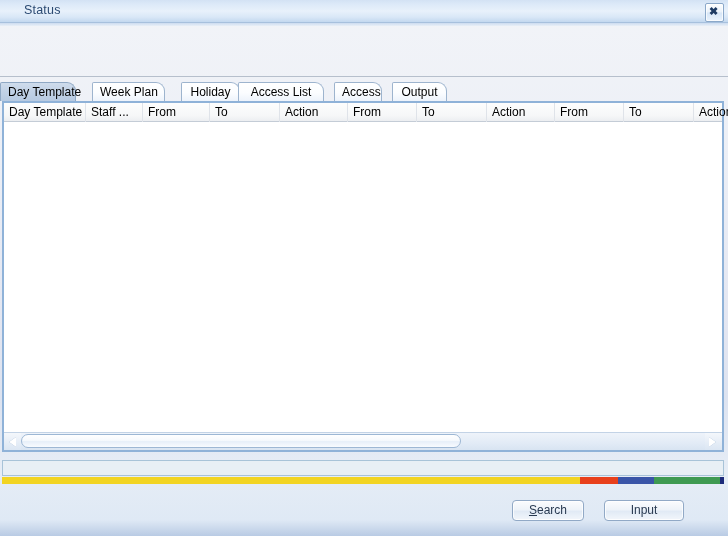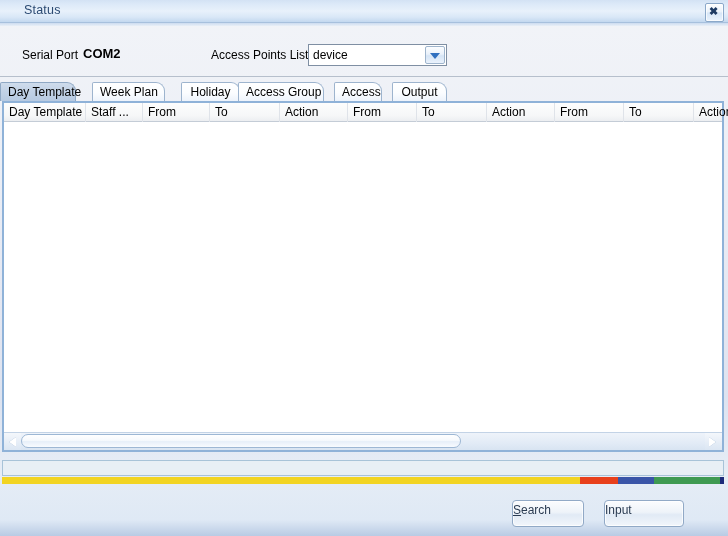--- a/index.html
+++ b/index.html
@@ -264,28 +264,28 @@
     overflow: hidden;
   }
   .seg {
     position: absolute;
     top: 0; height: 7px;
   }
 
   
   .btn {
     position: absolute;
-    height: 27px;
+    height: 21px;
     border: 1px solid #91a9c6;
     border-radius: 4px;
     background: linear-gradient(to bottom, #fbfcfe 0%, #eef3f9 45%, #e1eaf5 55%, #f2f6fb 100%);
     box-shadow: inset 0 0 0 1px rgba(255,255,255,.75);
     font-size: 12px;
     color: #2a3b52;
-    text-align: left;
+    text-align: center;
     line-height: 19px;
     cursor: pointer;
     box-sizing: border-box;
   }
   .btn-search { left: 512px; top: 500px; width: 72px; }
   .btn-cancel { left: 604px; top: 500px; width: 80px; }
   .mnemonic { text-decoration: underline; }
 </style>
 </head>
 <body>
@@ -293,44 +293,35 @@
 <div class="window">
 
   <div class="titlebar">
     <span class="title-text">Status</span>
     <div class="close-btn">
       <span class="x">✖</span>
     </div>
   </div>
   <div class="titlebar-inner-line"></div>
 
-  <div class="form-row">
-    <span class="lbl-serial">Serial Port</span>
-    <span class="val-serial">COM2</span>
-    <span class="lbl-aplist">Access Points List</span>
-    <div class="combo">
-      <span class="combo-value">device</span>
-      <span class="combo-arrow-btn"></span>
-    </div>
-  </div>
 
   <div class="hrule"></div>
 
   <div class="tabstrip" id="tabstrip">
       <div class="tab selected" style="left: 0px; width: 76px;">
         <span class="tab-label">Day Template</span>
       </div>
       <div class="tab" style="left: 92px; width: 73px;">
         <span class="tab-label">Week Plan</span>
       </div>
       <div class="tab" style="left: 169px; width: 59px; margin-left: 12px;">
         <span class="tab-label">Holiday</span>
       </div>
       <div class="tab" style="left: 238px; width: 86px;">
-        <span class="tab-label">Access Group</span>
+        <span class="tab-label">Access List</span>
       </div>
       <div class="tab" style="left: 334px; width: 48px;">
         <span class="tab-label">Access</span>
       </div>
       <div class="tab" style="left: 392px; width: 55px;">
         <span class="tab-label">Output</span>
       </div>
     </div>
 
   <div class="table-panel">

